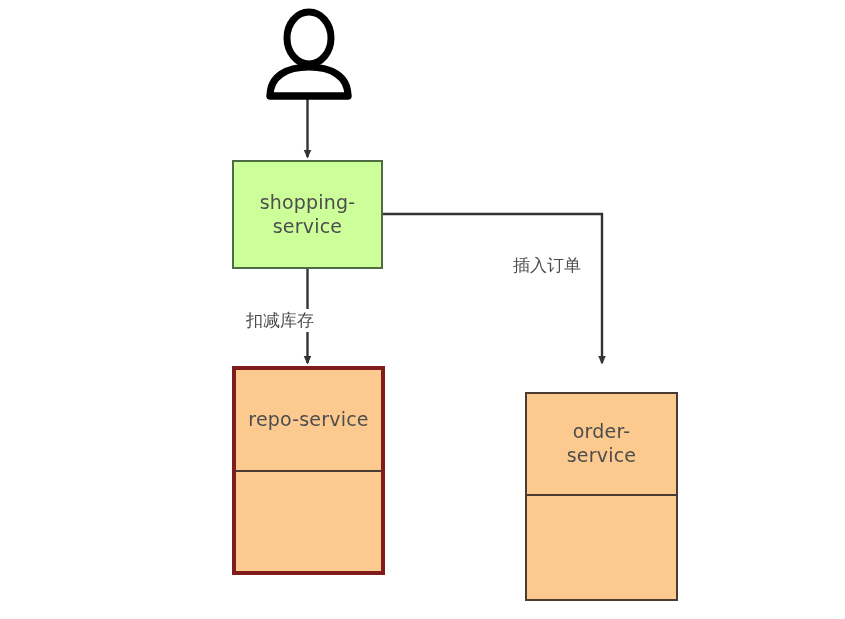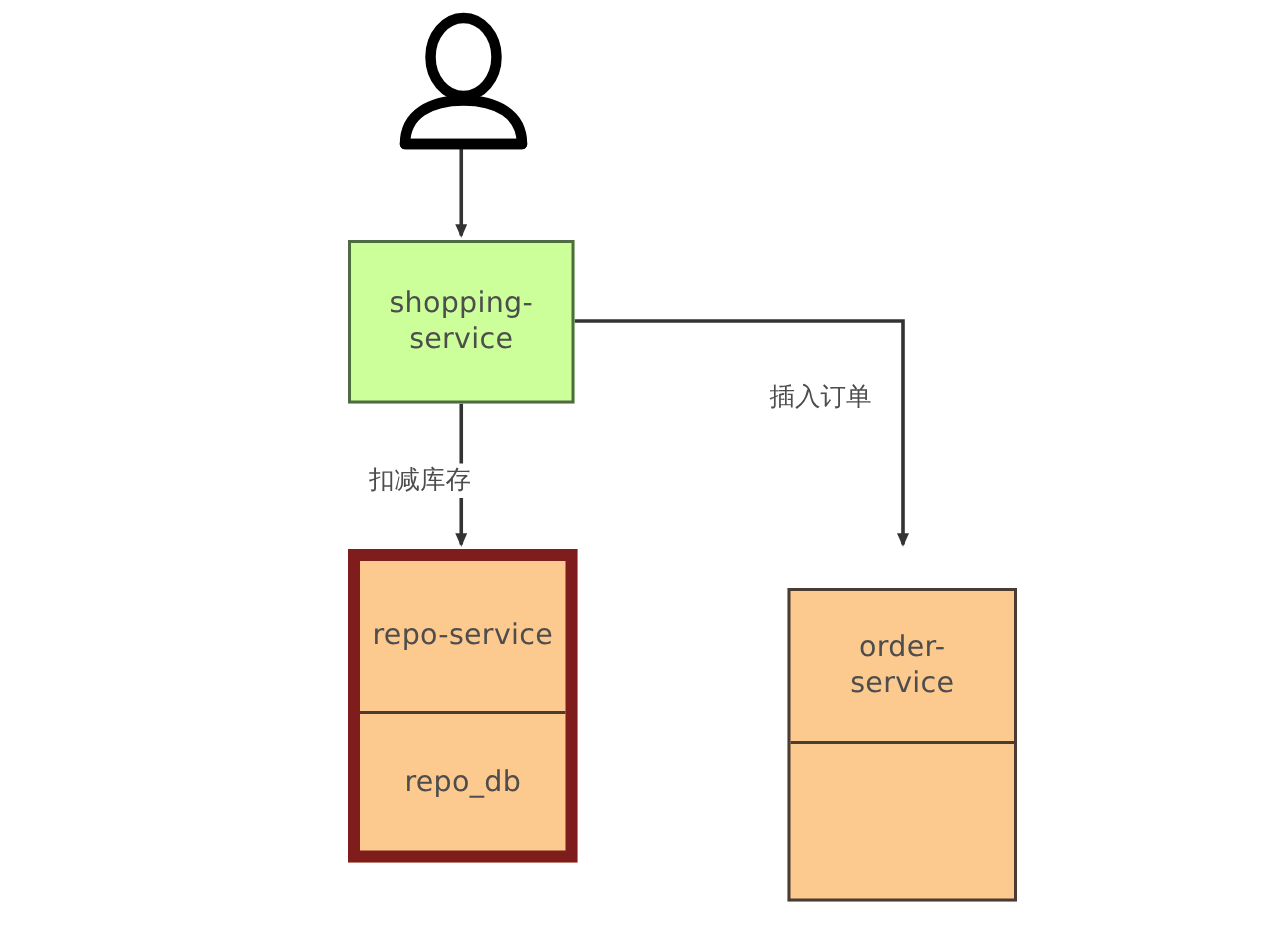--- a/index.html
+++ b/index.html
@@ -53,21 +53,21 @@
     height: 109px;
     background: #ccff99;
     border: 2px solid #4f6b42;
   }
   #node-repo-service {
     left: 232px;
     top: 366px;
     width: 153px;
     height: 209px;
     background: #fcc98f;
-    border: 8px solid #7f1d1d;
+    border: 4px solid #7f1d1d;
   }
   #node-order-service {
     left: 525px;
     top: 366px;
     width: 153px;
     height: 209px;
     background: #fcc98f;
     border: 2px solid #4a3c33;
     margin-top: 26px;
   }
@@ -132,21 +132,20 @@
     </svg>
   </div>
 
   <div class="node" id="node-shopping-service">
     <div class="node-cell top-only">shopping-
 service</div>
   </div>
 
   <div class="node" id="node-repo-service">
     <div class="node-cell top">repo-service</div>
-    <div class="node-cell bottom">repo_db</div>
   </div>
 
   <div class="node" id="node-order-service">
     <div class="node-cell top">order-
 service</div>
   </div>
 
   <div class="edge-label" id="edge-label-deduct-stock">扣减库存</div>
 
   <div class="edge-label" id="edge-label-insert-order">插入订单</div>

